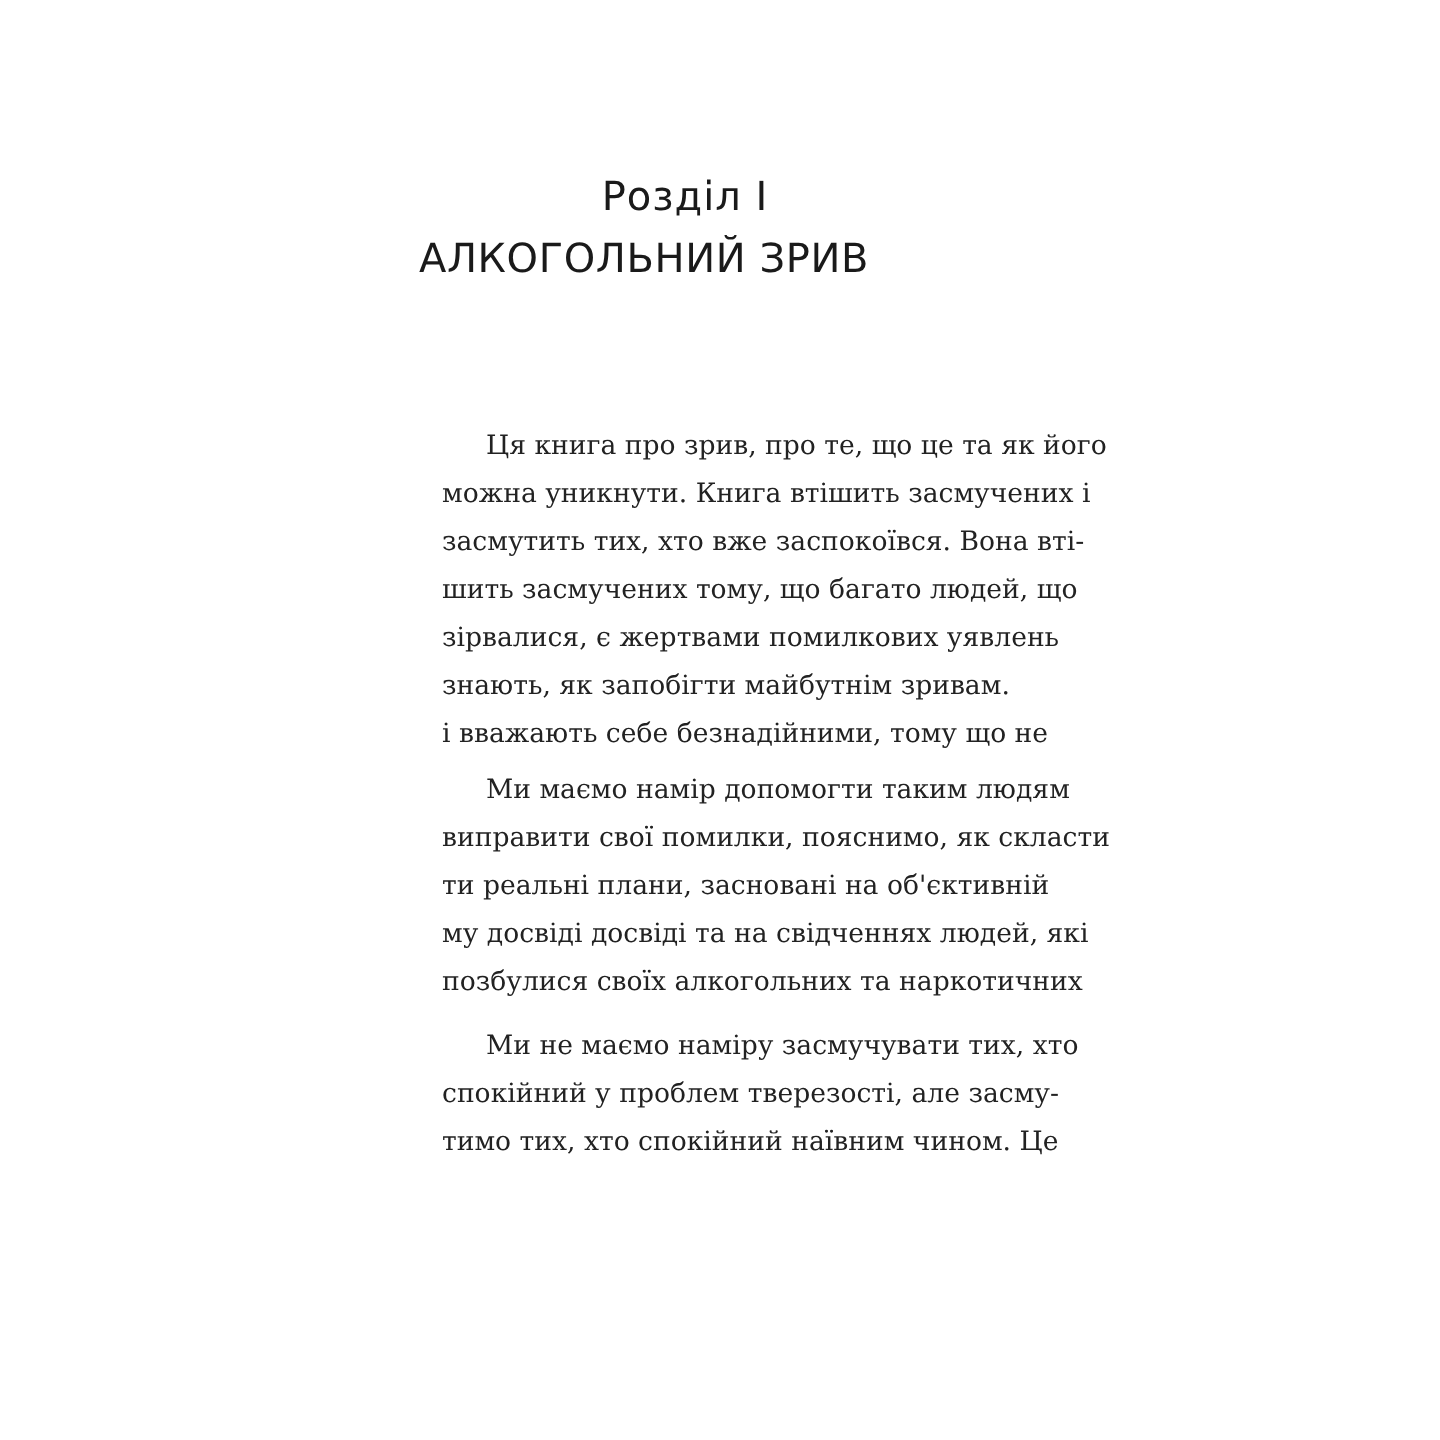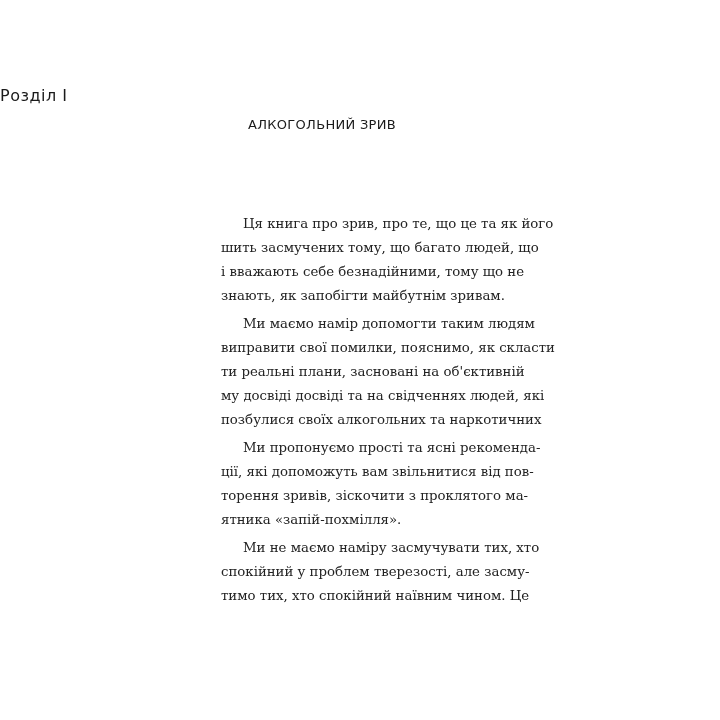--- a/index.html
+++ b/index.html
@@ -1,26 +1,26 @@
 <!DOCTYPE html>
 <html><head>
   <meta charset="utf-8">
   <style>
     html, body { margin: 0; padding: 0; background: #ffffff; }
     body { width: 720px; height: 720px; position: relative; overflow: hidden; }
     .page { position: absolute; left: 0; top: 0; width: 720px; height: 720px; background: #fff; }
     .chapter-num {
       position: absolute; left: 0; width: 685px; top: 86px;
-      font-family: "DejaVu Sans", sans-serif;
-      font-size: 16px; color: #1a1a1a; letter-spacing: 0.5px;
+      text-align: center; font-family: "DejaVu Sans", sans-serif;
+      font-size: 20px; color: #1a1a1a; letter-spacing: 0.5px;
     }
     .chapter-title {
       position: absolute; left: 0; width: 644px; top: 117px;
       text-align: center; font-family: "DejaVu Sans", sans-serif;
-      font-size: 13px; color: #1a1a1a; letter-spacing: 0.3px;
+      font-size: 20px; color: #1a1a1a; letter-spacing: 0.3px;
     }
     .body-text {
       position: absolute; left: 221px; top: 212px; width: 278px;
     }
     .line {
       font-family: "DejaVu Serif", serif; font-size: 13.3px; color: #222;
       height: 24px; line-height: 24px; white-space: nowrap;
       text-align: justify; text-align-last: justify;
     }
     .line.last { text-align-last: left; }
@@ -30,39 +30,36 @@
 </head>
 <body>
 
 <div class="page">
   <div class="chapter-num">Розділ І</div>
   <div class="chapter-title">АЛКОГОЛЬНИЙ ЗРИВ</div>
 
   <div class="body-text">
     <div>
       <div class="line indent">Ця книга про зрив, про те, що це та як його</div>
+      <div class="line">можна уникнути. Книга втішить засмучених і</div>
+      <div class="line">засмутить тих, хто вже заспокоївся. Вона вті-</div>
       <div class="line">шить засмучених тому, що багато людей, що</div>
+      <div class="line">зірвалися, є жертвами помилкових уявлень</div>
+      <div class="line last">знають, як запобігти майбутнім зривам.</div>
       <div class="line">і вважають себе безнадійними, тому що не</div>
-      <div class="line last">знають, як запобігти майбутнім зривам.</div>
     </div>
     <div class="para-gap"></div>
     <div>
       <div class="line indent">Ми маємо намір допомогти таким людям</div>
       <div class="line">виправити свої помилки, пояснимо, як скласти</div>
       <div class="line">ти реальні плани, засновані на об'єктивній</div>
       <div class="line">му досвіді досвіді та на свідченнях людей, які</div>
       <div class="line">позбулися своїх алкогольних та наркотичних</div>
     </div>
     <div class="para-gap"></div>
-    <div>
-      <div class="line indent">Ми пропонуємо прості та ясні рекоменда-</div>
-      <div class="line">ції, які допоможуть вам звільнитися від пов-</div>
-      <div class="line">торення зривів, зіскочити з проклятого ма-</div>
-      <div class="line last">ятника «запій-похмілля».</div>
-    </div>
     <div class="para-gap"></div>
     <div>
       <div class="line indent">Ми не маємо наміру засмучувати тих, хто</div>
       <div class="line">спокійний у проблем тверезості, але засму-</div>
       <div class="line">тимо тих, хто спокійний наївним чином. Це</div>
 
     </div>
   </div>
 </div>
 

